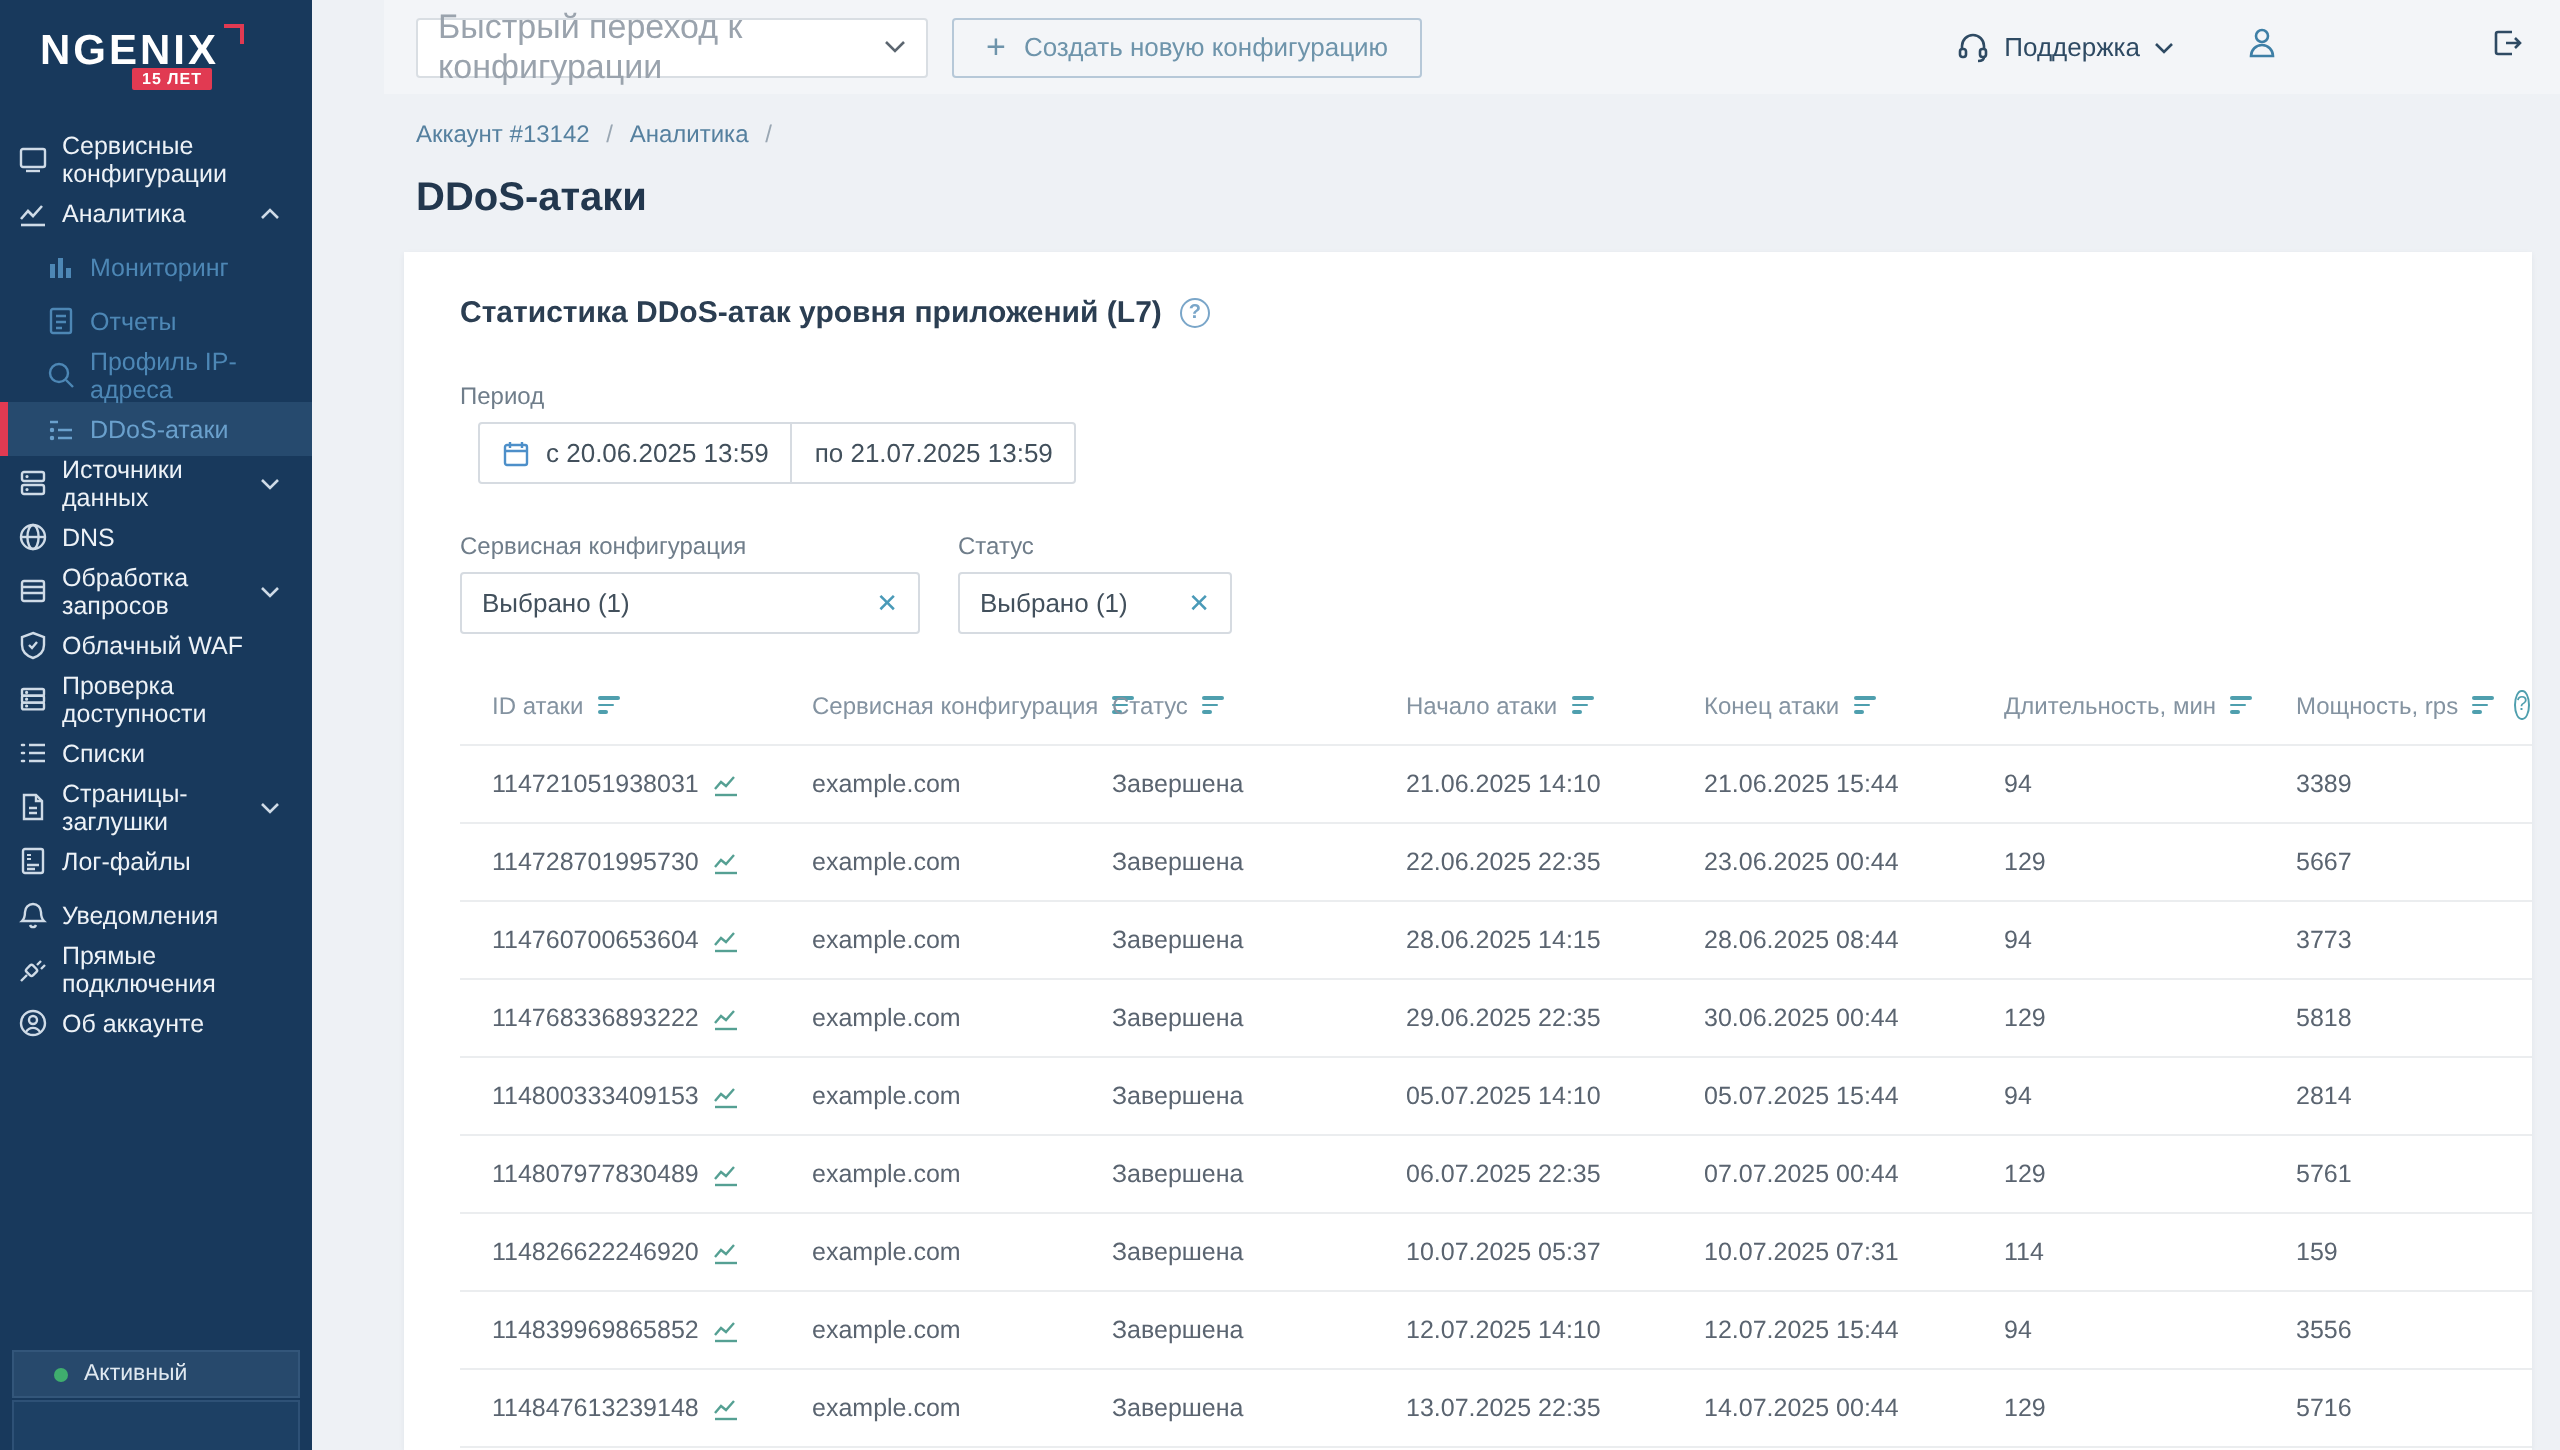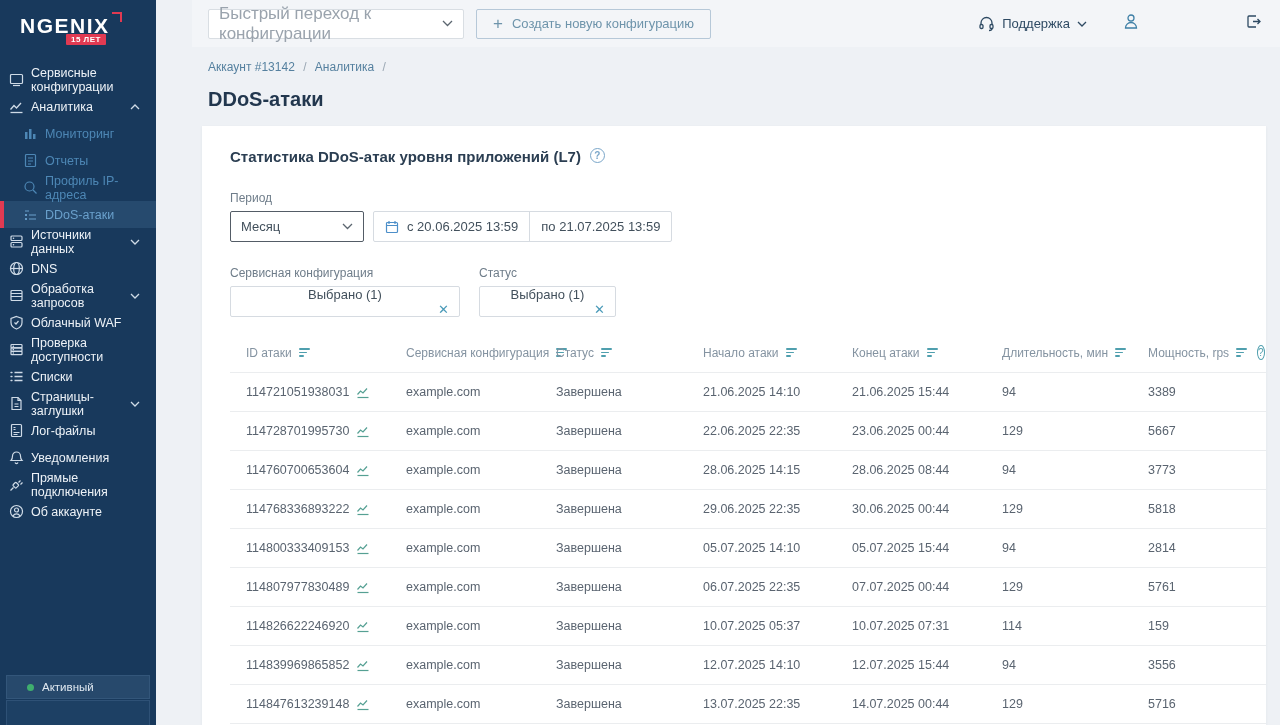--- a/index.html
+++ b/index.html
@@ -38,33 +38,33 @@
   .support .chev2 { margin-left:7px; display:flex; color:#2e4a63; }
   .user-btn { margin-left:36px; display:flex; cursor:pointer; color:#3e7fa6; }
   .logout-btn { margin-left:106px; display:flex; cursor:pointer; color:#2e4a63; }
 
   .breadcrumb { margin:13px 0 0 16px; font-size:12px; color:#9aa7b3; }
   .breadcrumb a { color:#55809f; text-decoration:none; cursor:pointer; }
   .breadcrumb .sep { margin:0 5px; color:#9aa7b3; }
   .page-title { margin:14px 0 0 16px; font-size:20px; font-weight:700; color:#22374e; }
 
   .panel { margin:15px 14px 0 10px; background:#ffffff; box-shadow:0 1px 3px rgba(30,50,70,.06); flex:1; padding:22px 0 0 28px; min-height:0; }
-  .section-title { font-size:15px; font-weight:700; color:#2b3e52; display:flex; }
+  .section-title { font-size:15px; font-weight:700; color:#2b3e52; display:flex; align-items:center; }
   .help-ic { margin-left:9px; width:15px; height:15px; border:1px solid #7aa6c9; border-radius:50%; color:#7aa6c9; font-size:10px; display:inline-flex; align-items:center; justify-content:center; cursor:pointer; }
   .fld-label { font-size:12px; color:#6f7d8a; margin-top:26px; }
   .controls-row { display:flex; margin-top:6px; align-items:center; }
   .period-select { width:134px; height:31px; border:1px solid #535c66; border-radius:2px; background:#fff; display:flex; align-items:center; padding:0 10px; font-size:13px; color:#42505c; cursor:pointer; }
   .period-select .chev2 { margin-left:auto; color:#5c6670; display:flex; }
   .date-group { display:flex; margin-left:9px; height:31px; border:1px solid #d6dbe1; border-radius:2px; background:#fff; }
   .date-cell { display:flex; align-items:center; padding:0 11px; font-size:13px; color:#42505c; cursor:pointer; }
   .date-cell + .date-cell { border-left:1px solid #d6dbe1; }
   .date-cell .cal { margin-right:8px; display:flex; color:#4d8fc9; }
   .filters-row { display:flex; margin-top:24px; }
   .filter-label { font-size:12px; color:#6f7d8a; }
-  .filter-input { margin-top:6px; height:31px; border:1px solid #d6dbe1; border-radius:2px; background:#fff; display:flex; align-items:center; padding:0 10px; font-size:13px; color:#42505c; cursor:pointer;flex-direction:column; }
+  .filter-input { margin-top:6px; height:31px; border:1px solid #d6dbe1; border-radius:2px; background:#fff; display:flex; align-items:center; padding:0 10px; font-size:13px; color:#42505c; cursor:pointer; }
   .filter-input .clear-x { margin-left:auto; color:#4a9ab8; font-size:13px; cursor:pointer; }
   .f1 { width:230px; } .f2 { width:137px; }
   .fgroup + .fgroup { margin-left:19px; }
 
   table.attacks { width:100%; border-collapse:collapse; table-layout:fixed; margin-top:22px; }
   .attacks th { text-align:left; font-weight:400; font-size:12px; color:#8493a1; padding:6px 16px 12px 16px; white-space:nowrap; }
   .attacks th .hwrap { display:flex; align-items:center; }
   .funnel { margin-left:7px; display:inline-flex; flex-direction:column; gap:2px; cursor:pointer; }
   .funnel i { display:block; height:1.5px; background:#4f9fae; border-radius:1px; }
   .funnel i:nth-child(1){ width:11px; } .funnel i:nth-child(2){ width:8px; } .funnel i:nth-child(3){ width:5px; }
@@ -332,28 +332,20 @@
     <h1 class="page-title">DDoS-атаки</h1>
 
     <div class="panel">
       <div class="section-title">
         <span>Статистика DDoS-атак уровня приложений (L7)</span>
         <span class="help-ic">?</span>
       </div>
 
       <div class="fld-label">Период</div>
       <div class="controls-row">
-        <div class="period-select">
-          <span>Месяц</span>
-          <span class="chev2">
-              <svg width="11" height="7" viewBox="0 0 11 7" fill="none" stroke="currentColor" stroke-width="1.3">
-                <path d="M1 1l4.5 4.5L10 1"></path>
-              </svg>
-            </span>
-        </div>
         <div class="date-group">
           <div class="date-cell">
             <span class="cal">
                 <svg width="14" height="14" viewBox="0 0 14 14" fill="none" stroke="currentColor" stroke-width="1.2">
                   <rect x="1.5" y="2.5" width="11" height="10" rx="1"></rect>
                   <path d="M4 1v3M10 1v3M1.5 5.5h11"></path>
                 </svg>
               </span>
             <span>с 20.06.2025 13:59</span>
           </div>

